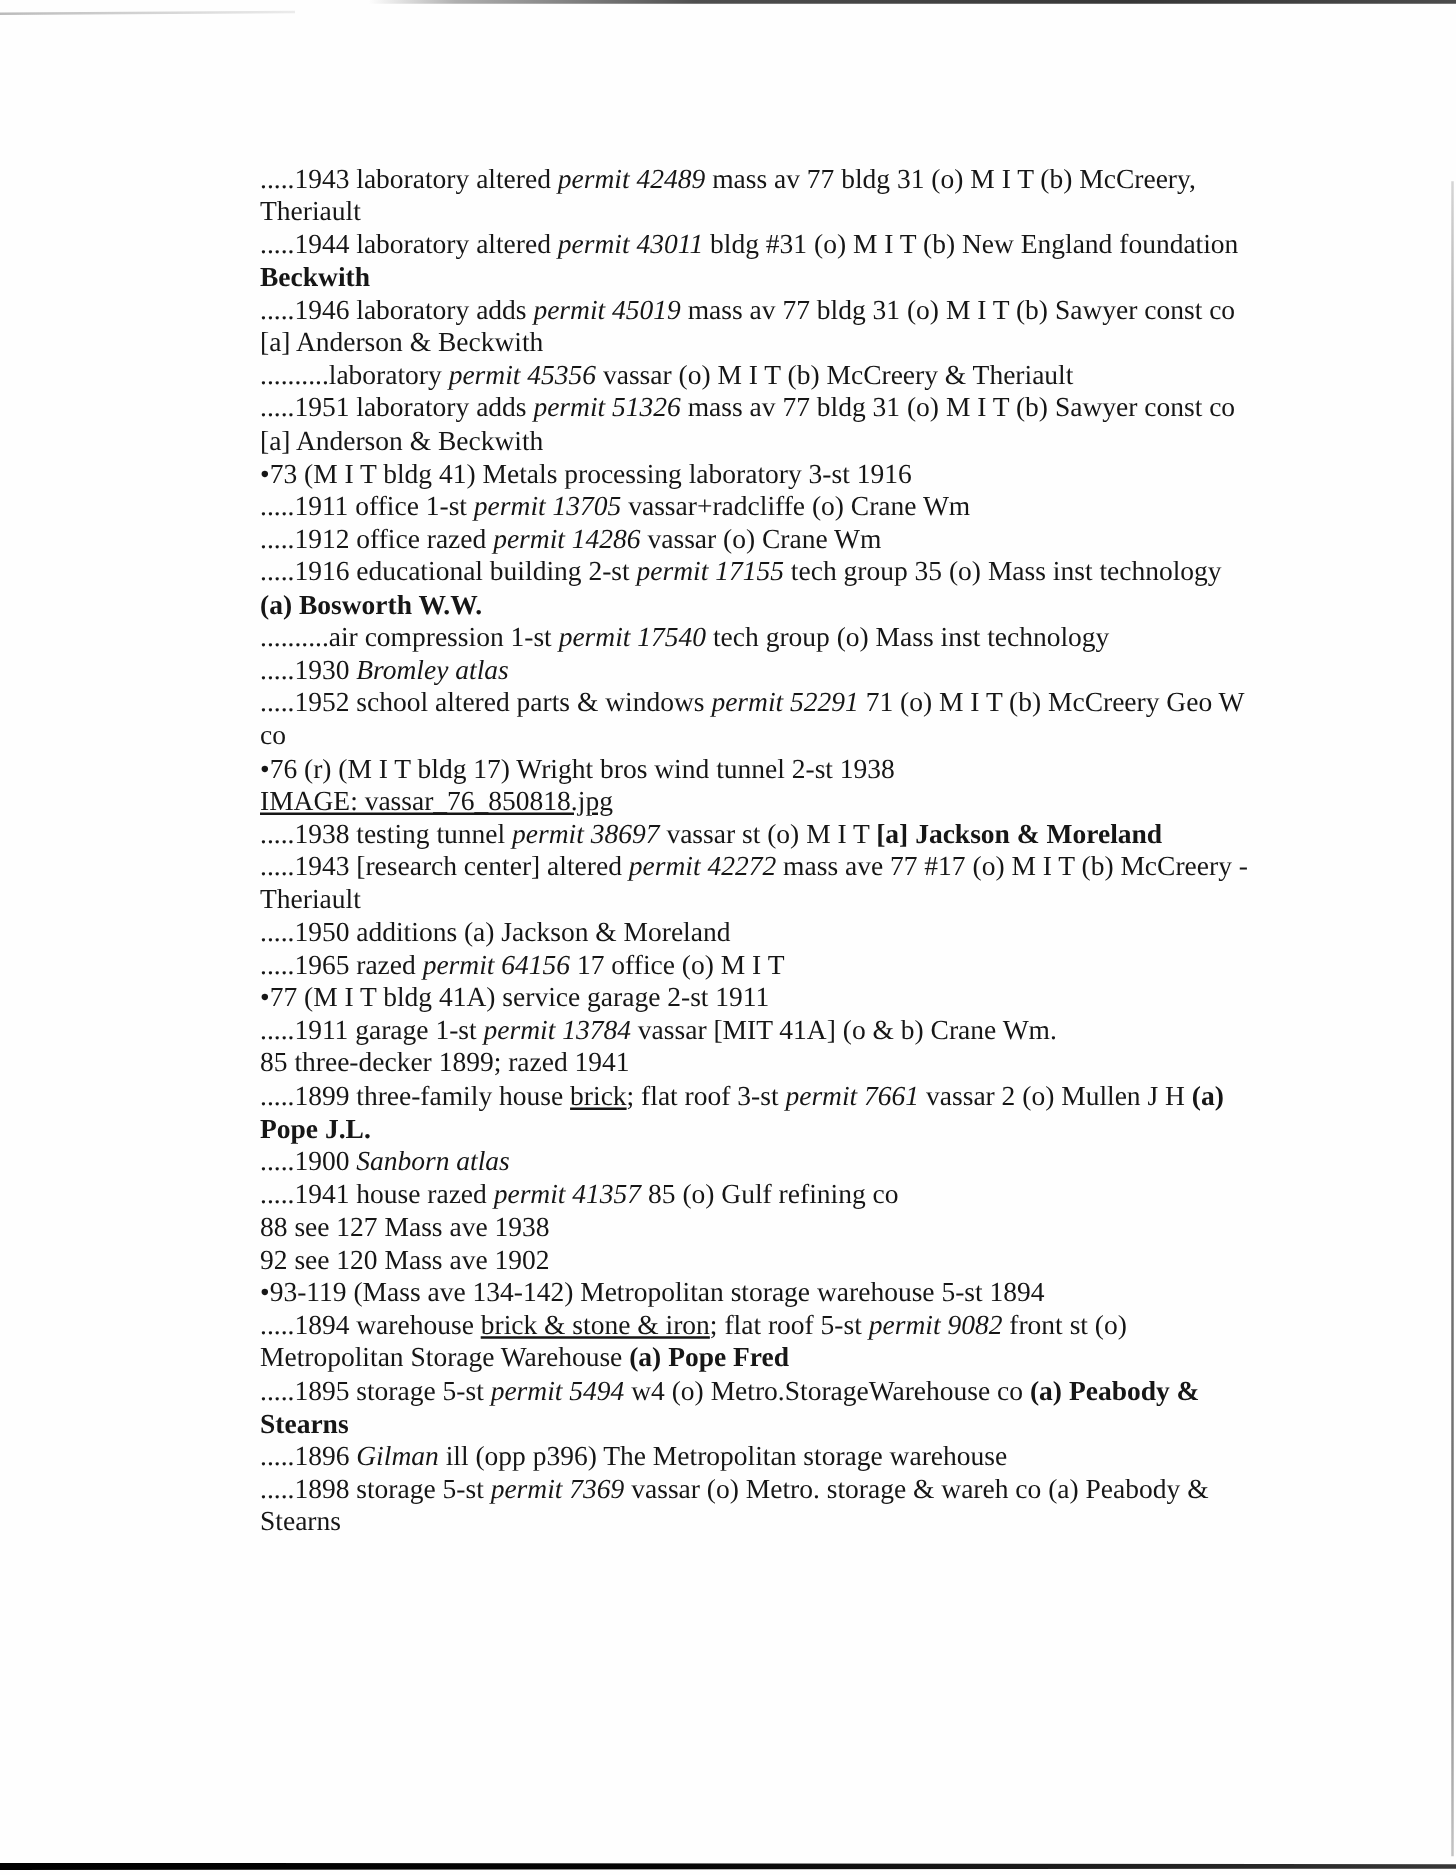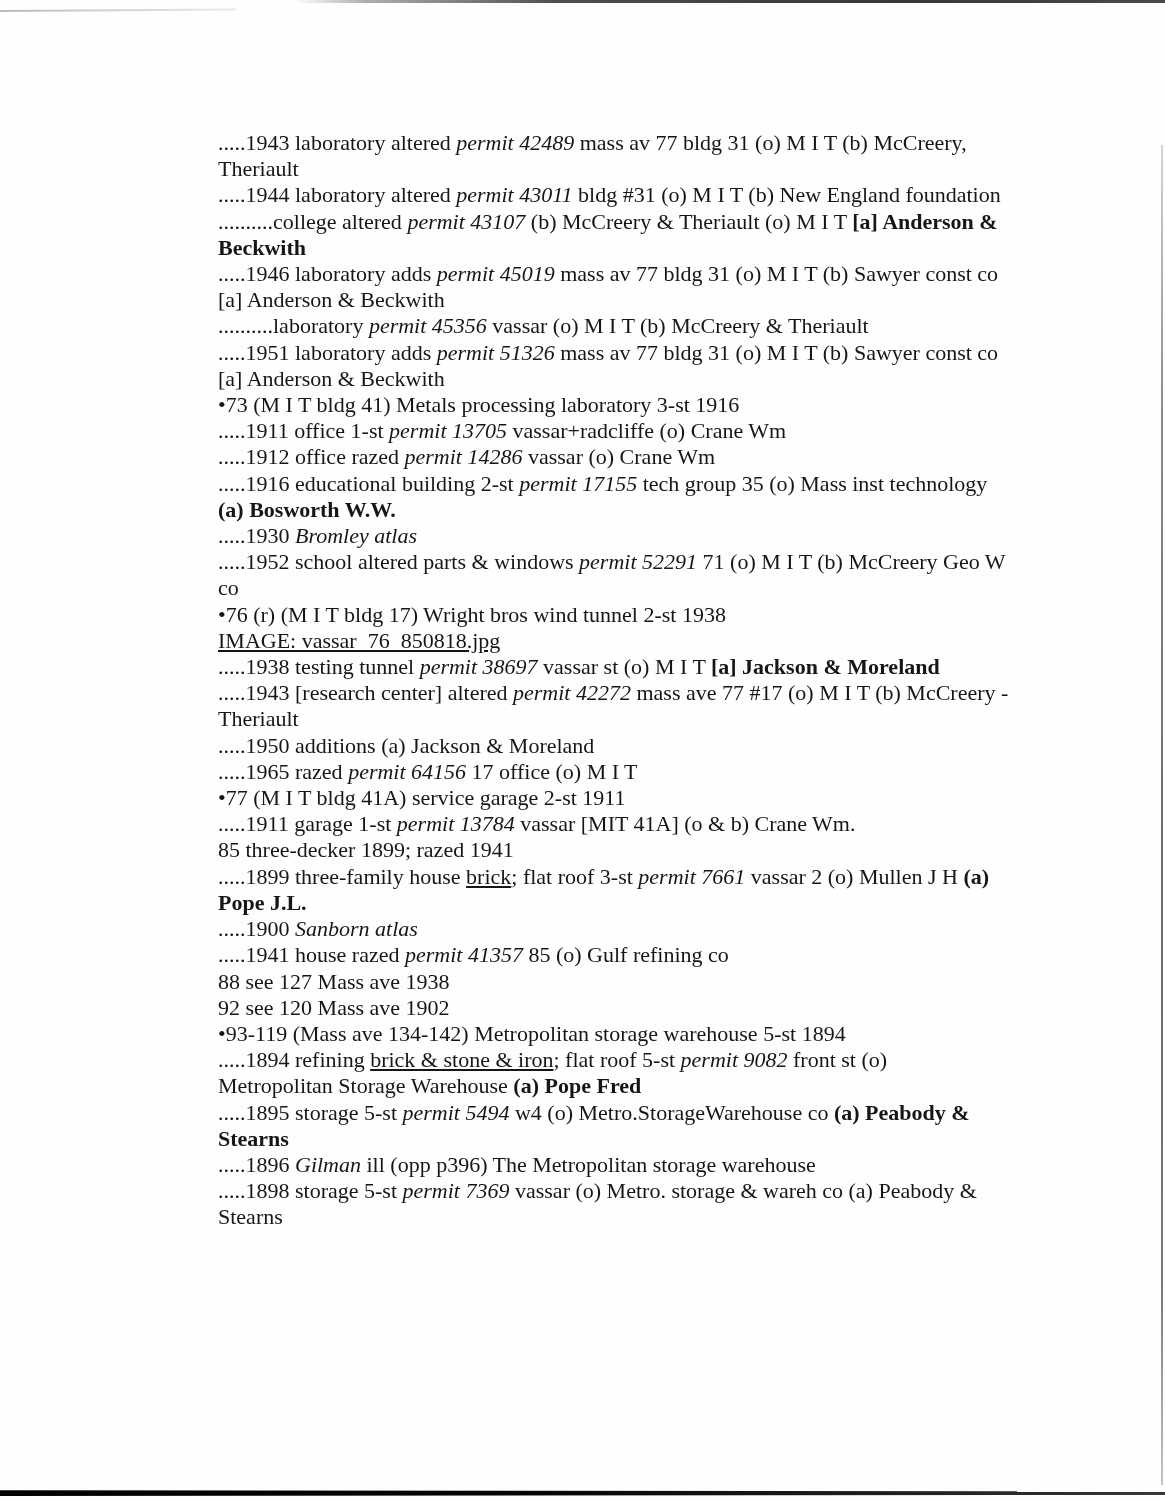--- a/index.html
+++ b/index.html
@@ -7,21 +7,21 @@
     position: relative;
     width: 1165px;
     height: 1500px;
     background: #fefefe;
     overflow: hidden;
     font-family: "Liberation Serif", "DejaVu Serif", serif;
     color: #161616;
   }
   .textblock {
     position: absolute;
-    left: 218px;
+    left: 208px;
     top: 130px;
     width: 860px;
     font-size: 22px;
     line-height: 26.2px;
   }
   .line { white-space: nowrap; }
   .i { font-style: italic; }
   .b { font-weight: bold; }
   .u { text-decoration: underline; text-underline-offset: 2px; }
 
@@ -56,53 +56,53 @@
 
 <div class="page">
   <div class="artifact top-edge"></div>
   <div class="artifact top-hairline"></div>
   <div class="artifact right-edge-line"></div>
   <div class="artifact bottom-bar"></div>
   <div class="textblock" style="color: rgb(22, 22, 22);">
       <div class="line"><span>.....1943 laboratory altered </span><span class="i">permit 42489</span><span> mass av 77 bldg 31 (o) M I T (b) McCreery,</span></div>
       <div class="line"><span>Theriault</span></div>
       <div class="line"><span>.....1944 laboratory altered </span><span class="i">permit 43011</span><span> bldg #31 (o) M I T (b) New England foundation</span></div>
-      <div class="line"><span>..........college altered </span><span class="i">permit 43107</span><span> (b) McCreery &amp; Theriault (o) M I T </span><span class="b">[a] Anderson &amp;</span></div>
       <div class="line"><span class="b">Beckwith</span></div>
       <div class="line"><span>.....1946 laboratory adds </span><span class="i">permit 45019</span><span> mass av 77 bldg 31 (o) M I T (b) Sawyer const co</span></div>
       <div class="line"><span>[a] Anderson &amp; Beckwith</span></div>
       <div class="line"><span>..........laboratory </span><span class="i">permit 45356</span><span> vassar (o) M I T (b) McCreery &amp; Theriault</span></div>
       <div class="line"><span>.....1951 laboratory adds </span><span class="i">permit 51326</span><span> mass av 77 bldg 31 (o) M I T (b) Sawyer const co</span></div>
       <div class="line"><span>[a] Anderson &amp; Beckwith</span></div>
       <div class="line"><span>•73 (M I T bldg 41) Metals processing laboratory 3-st 1916</span></div>
       <div class="line"><span>.....1911 office 1-st </span><span class="i">permit 13705</span><span> vassar+radcliffe (o) Crane Wm</span></div>
       <div class="line"><span>.....1912 office razed </span><span class="i">permit 14286</span><span> vassar (o) Crane Wm</span></div>
       <div class="line"><span>.....1916 educational building 2-st </span><span class="i">permit 17155</span><span> tech group 35 (o) Mass inst technology</span></div>
       <div class="line"><span class="b">(a) Bosworth W.W.</span></div>
+      <div class="line"><span>..........air compression 1-st </span><span class="i">permit 17540</span><span> tech group (o) Mass inst technology</span></div>
       <div class="line"><span>.....1930 </span><span class="i">Bromley atlas</span></div>
       <div class="line"><span>.....1952 school altered parts &amp; windows </span><span class="i">permit 52291</span><span> 71 (o) M I T (b) McCreery Geo W</span></div>
       <div class="line"><span>co</span></div>
       <div class="line"><span>•76 (r) (M I T bldg 17) Wright bros wind tunnel 2-st 1938</span></div>
       <div class="line"><span class="u">IMAGE: vassar_76_850818.jpg</span></div>
       <div class="line"><span>.....1938 testing tunnel </span><span class="i">permit 38697</span><span> vassar st (o) M I T </span><span class="b">[a] Jackson &amp; Moreland</span></div>
       <div class="line"><span>.....1943 [research center] altered </span><span class="i">permit 42272</span><span> mass ave 77 #17 (o) M I T (b) McCreery -</span></div>
       <div class="line"><span>Theriault</span></div>
       <div class="line"><span>.....1950 additions (a) Jackson &amp; Moreland</span></div>
       <div class="line"><span>.....1965 razed </span><span class="i">permit 64156</span><span> 17 office (o) M I T</span></div>
       <div class="line"><span>•77 (M I T bldg 41A) service garage 2-st 1911</span></div>
       <div class="line"><span>.....1911 garage 1-st </span><span class="i">permit 13784</span><span> vassar [MIT 41A] (o &amp; b) Crane Wm.</span></div>
       <div class="line"><span>85 three-decker 1899; razed 1941</span></div>
       <div class="line"><span>.....1899 three-family house </span><span class="u">brick</span><span>; flat roof 3-st </span><span class="i">permit 7661</span><span> vassar 2 (o) Mullen J H </span><span class="b">(a)</span></div>
       <div class="line"><span class="b">Pope J.L.</span></div>
       <div class="line"><span>.....1900 </span><span class="i">Sanborn atlas</span></div>
       <div class="line"><span>.....1941 house razed </span><span class="i">permit 41357</span><span> 85 (o) Gulf refining co</span></div>
       <div class="line"><span>88 see 127 Mass ave 1938</span></div>
       <div class="line"><span>92 see 120 Mass ave 1902</span></div>
       <div class="line"><span>•93-119 (Mass ave 134-142) Metropolitan storage warehouse 5-st 1894</span></div>
-      <div class="line"><span>.....1894 refining </span><span class="u">brick &amp; stone &amp; iron</span><span>; flat roof 5-st </span><span class="i">permit 9082</span><span> front st (o)</span></div>
+      <div class="line"><span>.....1894 warehouse </span><span class="u">brick &amp; stone &amp; iron</span><span>; flat roof 5-st </span><span class="i">permit 9082</span><span> front st (o)</span></div>
       <div class="line"><span>Metropolitan Storage Warehouse </span><span class="b">(a) Pope Fred</span></div>
       <div class="line"><span>.....1895 storage 5-st </span><span class="i">permit 5494</span><span> w4 (o) Metro.StorageWarehouse co </span><span class="b">(a) Peabody &amp;</span></div>
       <div class="line"><span class="b">Stearns</span></div>
       <div class="line"><span>.....1896 </span><span class="i">Gilman</span><span> ill (opp p396) The Metropolitan storage warehouse</span></div>
       <div class="line"><span>.....1898 storage 5-st </span><span class="i">permit 7369</span><span> vassar (o) Metro. storage &amp; wareh co (a) Peabody &amp;</span></div>
       <div class="line"><span>Stearns</span></div>
     </div>
 </div>
 
 </body></html>

